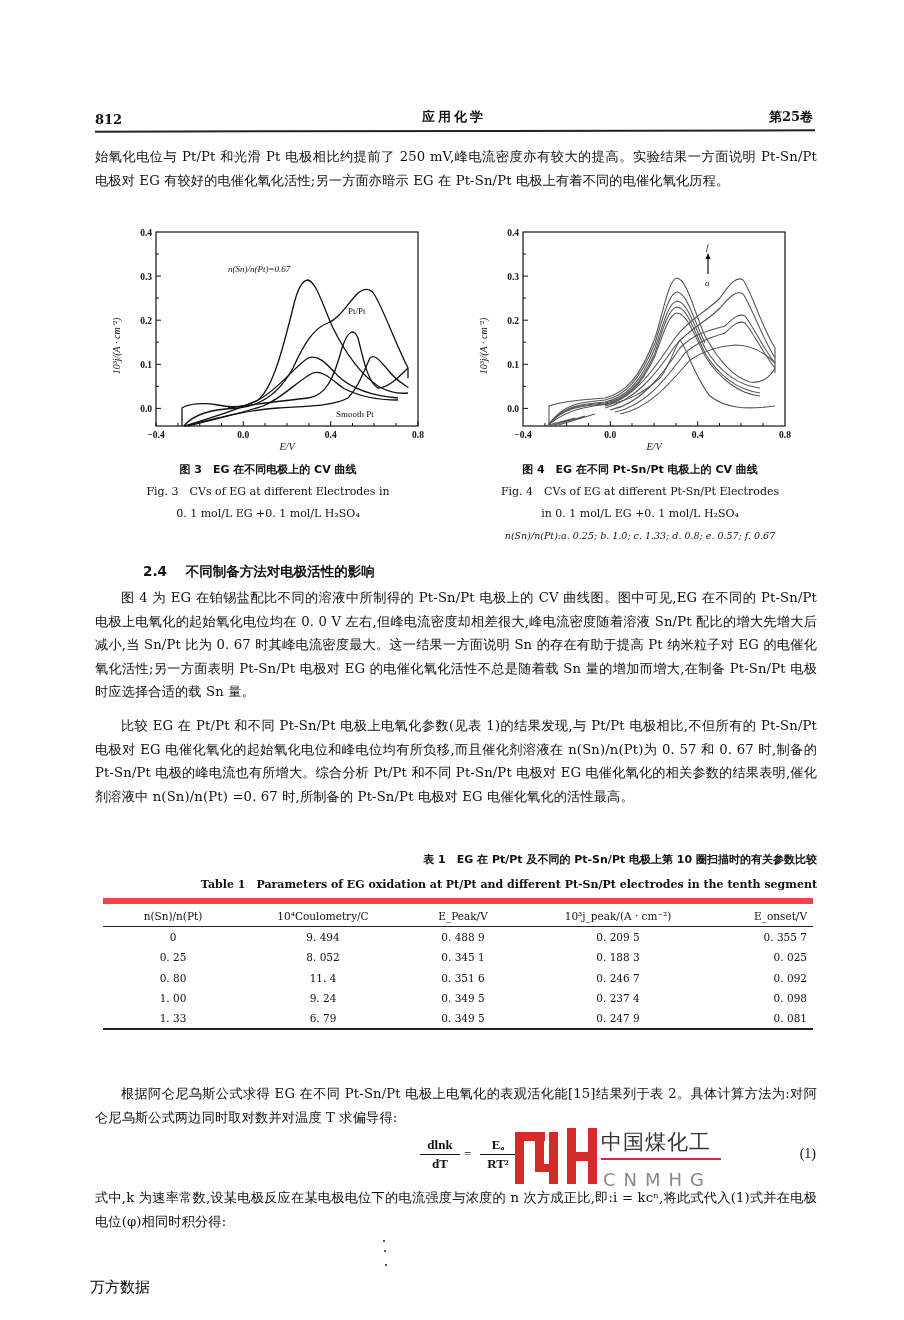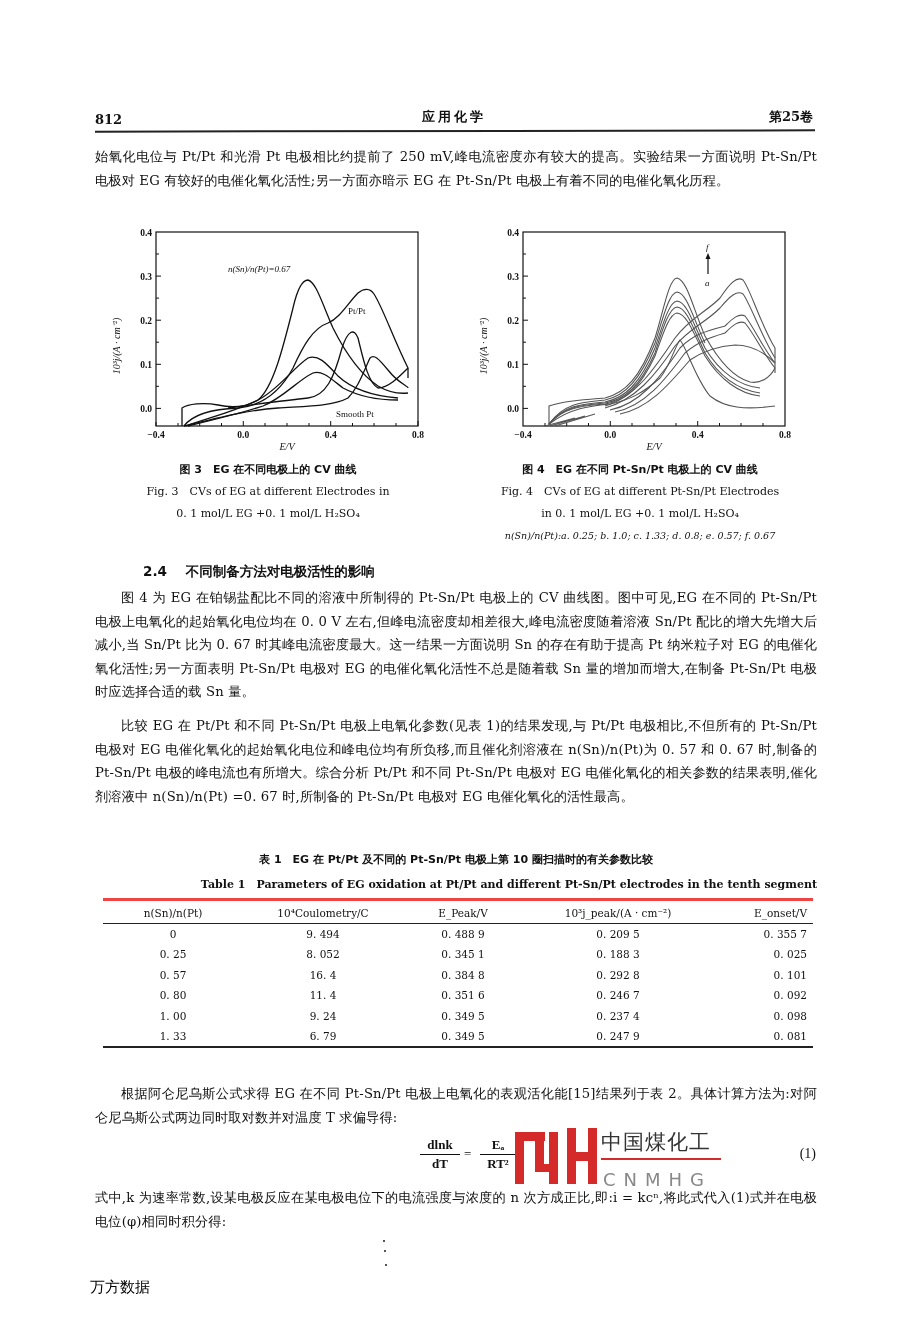--- a/index.html
+++ b/index.html
@@ -29,24 +29,24 @@
   .tick-lbl { font-family: "Liberation Serif", serif; font-size: 9.5px; font-weight: bold; fill: #111; }
   .axis-title { font-family: "Liberation Serif", serif; font-size: 10px; font-style: italic; fill: #111; }
   .ann { font-family: "Liberation Serif", serif; font-size: 9px; fill: #111; }
 
   .cap { position: absolute; text-align: center; font-size: 11px; line-height: 22px; }
   .cap3 { left: 108px; top: 459px; width: 320px; }
   .cap4 { left: 460px; top: 459px; width: 360px; }
   .cap .zh { font-weight: bold; font-family: "DejaVu Sans", sans-serif; font-size: 11px; }
   .cap .legend { font-size: 9.5px; font-style: italic; }
 
-  .tbl-title-zh { position: absolute; left: 95px; top: 852px; width: 722px; text-align: center; font-size: 11px; font-weight: bold; font-family: "DejaVu Sans", sans-serif; }
+  .tbl-title-zh { position: absolute; left: 95px; top: 852px; width: 722px; text-align: right; font-size: 11px; font-weight: bold; font-family: "DejaVu Sans", sans-serif; }
   .tbl-title-en { position: absolute; left: 95px; top: 877px; width: 722px; text-align: right; font-size: 11px; font-weight: bold; }
   .tbl { position: absolute; left: 103px; top: 898px; width: 710px; border-collapse: collapse; font-size: 10.5px; }
-  .tbl thead th { font-weight: normal; padding: 6px 0 4px; border-top: 3px solid #ef4444; border-bottom: 1px solid #222; }
+  .tbl thead th { font-weight: normal; padding: 6px 0 4px; border-top: 6px solid #ef4444; border-bottom: 1px solid #222; }
   .tbl tbody td { text-align: center; padding: 0; height: 20.5px; }
   .tbl tbody tr:last-child td { border-bottom: 2px solid #222; }
   .tbl th:nth-child(1), .tbl td:nth-child(1) { width: 140px; }
   .tbl th:nth-child(2), .tbl td:nth-child(2) { width: 160px; }
   .tbl th:nth-child(3), .tbl td:nth-child(3) { width: 120px; }
   .tbl th:nth-child(4), .tbl td:nth-child(4) { width: 190px; }
   .tbl td:nth-child(5), .tbl th:nth-child(5) { text-align: right; padding-right: 6px; }
 
   .equation { position: absolute; left: 420px; top: 1134px; width: 400px; height: 50px; font-family: "Liberation Serif", serif; }
   .frac { position: absolute; display: inline-block; text-align: center; font-weight: bold; font-size: 13px; }
@@ -237,27 +237,20 @@
         <td>0. 355 7</td>
     </tr>
     <tr>
       <td>0. 25</td>
         <td>8. 052</td>
         <td>0. 345 1</td>
         <td>0. 188 3</td>
         <td>0. 025</td>
     </tr>
     <tr>
-      <td>0. 57</td>
-        <td>16. 4</td>
-        <td>0. 384 8</td>
-        <td>0. 292 8</td>
-        <td>0. 101</td>
-    </tr>
-    <tr>
       <td>0. 80</td>
         <td>11. 4</td>
         <td>0. 351 6</td>
         <td>0. 246 7</td>
         <td>0. 092</td>
     </tr>
     <tr>
       <td>1. 00</td>
         <td>9. 24</td>
         <td>0. 349 5</td>

